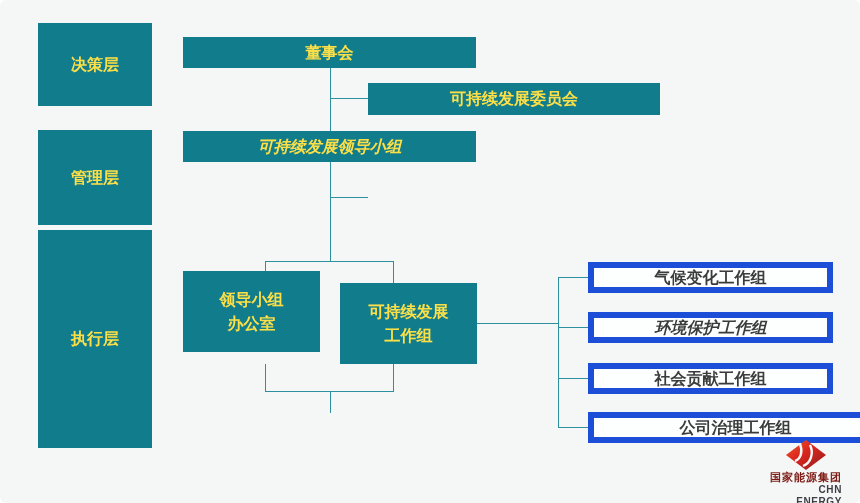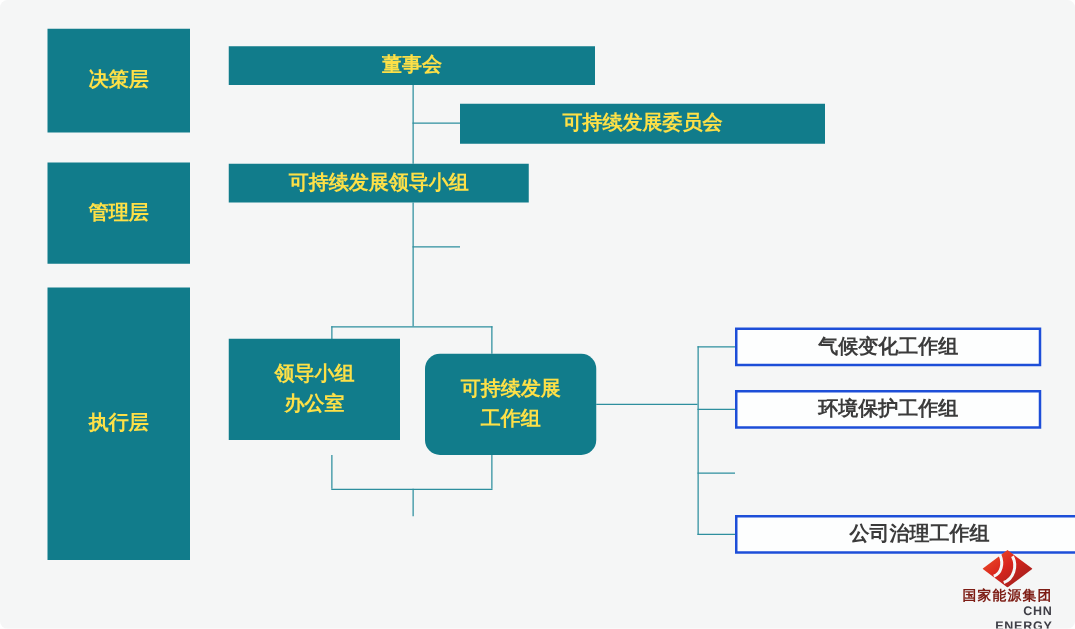--- a/index.html
+++ b/index.html
@@ -26,21 +26,21 @@
     white-space:pre-line;
     line-height:1.45;
     box-sizing:border-box;
   }
   .teal{
     background:#117c8b;
     color:#fde047;
   }
   .white{
     background:#fdfefe;
-    border:2px solid #1d4ed8;
+    border:6px solid #1d4ed8;
     color:#3b3b3b;
   }
   .hline,.vline{
     position:absolute;
     background:#2e8f9e;
   }
   .hline{height:1px;}
   .vline{width:1px;}
   .logo{
     position:absolute;
@@ -64,21 +64,21 @@
     letter-spacing:0.6px;
     line-height:1.2;
   }
 </style>
 </head>
 <body>
 
 <div class="canvas">
 
   <div class="box teal" style="left:38px;top:23px;width:114px;height:83px;">决策层</div>
-  <div class="box teal" style="left:38px;top:130px;width:114px;height:81px;">管理层</div>
+  <div class="box teal" style="left:38px;top:130px;width:114px;height:95px;">管理层</div>
   <div class="box teal" style="left:38px;top:230px;width:114px;height:218px;">执行层</div>
 
   <div class="vline" style="left:330px;top:68px;height:63px;"></div>
   <div class="hline" style="left:330px;top:98px;width:38px;"></div>
   <div class="vline" style="left:330px;top:162px;height:99px;"></div>
   <div class="hline" style="left:330px;top:197px;width:38px;"></div>
   <div class="hline" style="left:265px;top:261px;width:129px;"></div>
   <div class="vline" style="left:265px;top:261px;height:22px;"></div>
   <div class="vline" style="left:393px;top:261px;height:22px;"></div>
   <div class="vline" style="left:265px;top:364px;height:27px;"></div>
@@ -87,28 +87,29 @@
   <div class="vline" style="left:330px;top:391px;height:22px;"></div>
   <div class="hline" style="left:477px;top:323px;width:81px;"></div>
   <div class="vline" style="left:558px;top:277px;height:151px;"></div>
   <div class="hline" style="left:558px;top:277px;width:30px;"></div>
   <div class="hline" style="left:558px;top:327px;width:30px;"></div>
   <div class="hline" style="left:558px;top:378px;width:30px;"></div>
   <div class="hline" style="left:558px;top:427px;width:30px;"></div>
 
   <div class="box teal" style="left:183px;top:37px;width:293px;height:31px;">董事会</div>
   <div class="box teal" style="left:368px;top:83px;width:292px;height:32px;">可持续发展委员会</div>
-  <div class="box teal" style="left:183px;top:131px;width:240px;height:31px;">可持续发展领导小组</div>
+  <div class="box teal" style="left:183px;top:131px;width:293px;height:31px;font-style:italic;">可持续发展领导小组</div>
   <div class="box teal" style="left:183px;top:271px;width:137px;height:81px;">领导小组
 办公室</div>
-  <div class="box teal" style="left:340px;top:283px;width:137px;height:81px;border-radius:12px;">可持续发展
+  <div class="box teal" style="left:340px;top:283px;width:137px;height:81px;">可持续发展
 工作组</div>
 
   <div class="box white" style="left:588px;top:262px;width:245px;height:31px;">气候变化工作组</div>
-  <div class="box white" style="left:588px;top:312px;width:245px;height:31px;">环境保护工作组</div>
+  <div class="box white" style="left:588px;top:312px;width:245px;height:31px;font-style:italic;">环境保护工作组</div>
+  <div class="box white" style="left:588px;top:363px;width:245px;height:31px;">社会贡献工作组</div>
   <div class="box white" style="left:588px;top:412px;width:295px;height:31px;">公司治理工作组</div>
 
   <div class="logo">
     <svg class="logo-mark" width="40" height="30" viewBox="0 0 40 30">
       <defs>
         <linearGradient id="lg" x1="0" y1="0" x2="1" y2="1">
           <stop offset="0" stop-color="#f1592a"></stop>
           <stop offset="0.45" stop-color="#d9251d"></stop>
           <stop offset="1" stop-color="#8f1d1d"></stop>
         </linearGradient>

